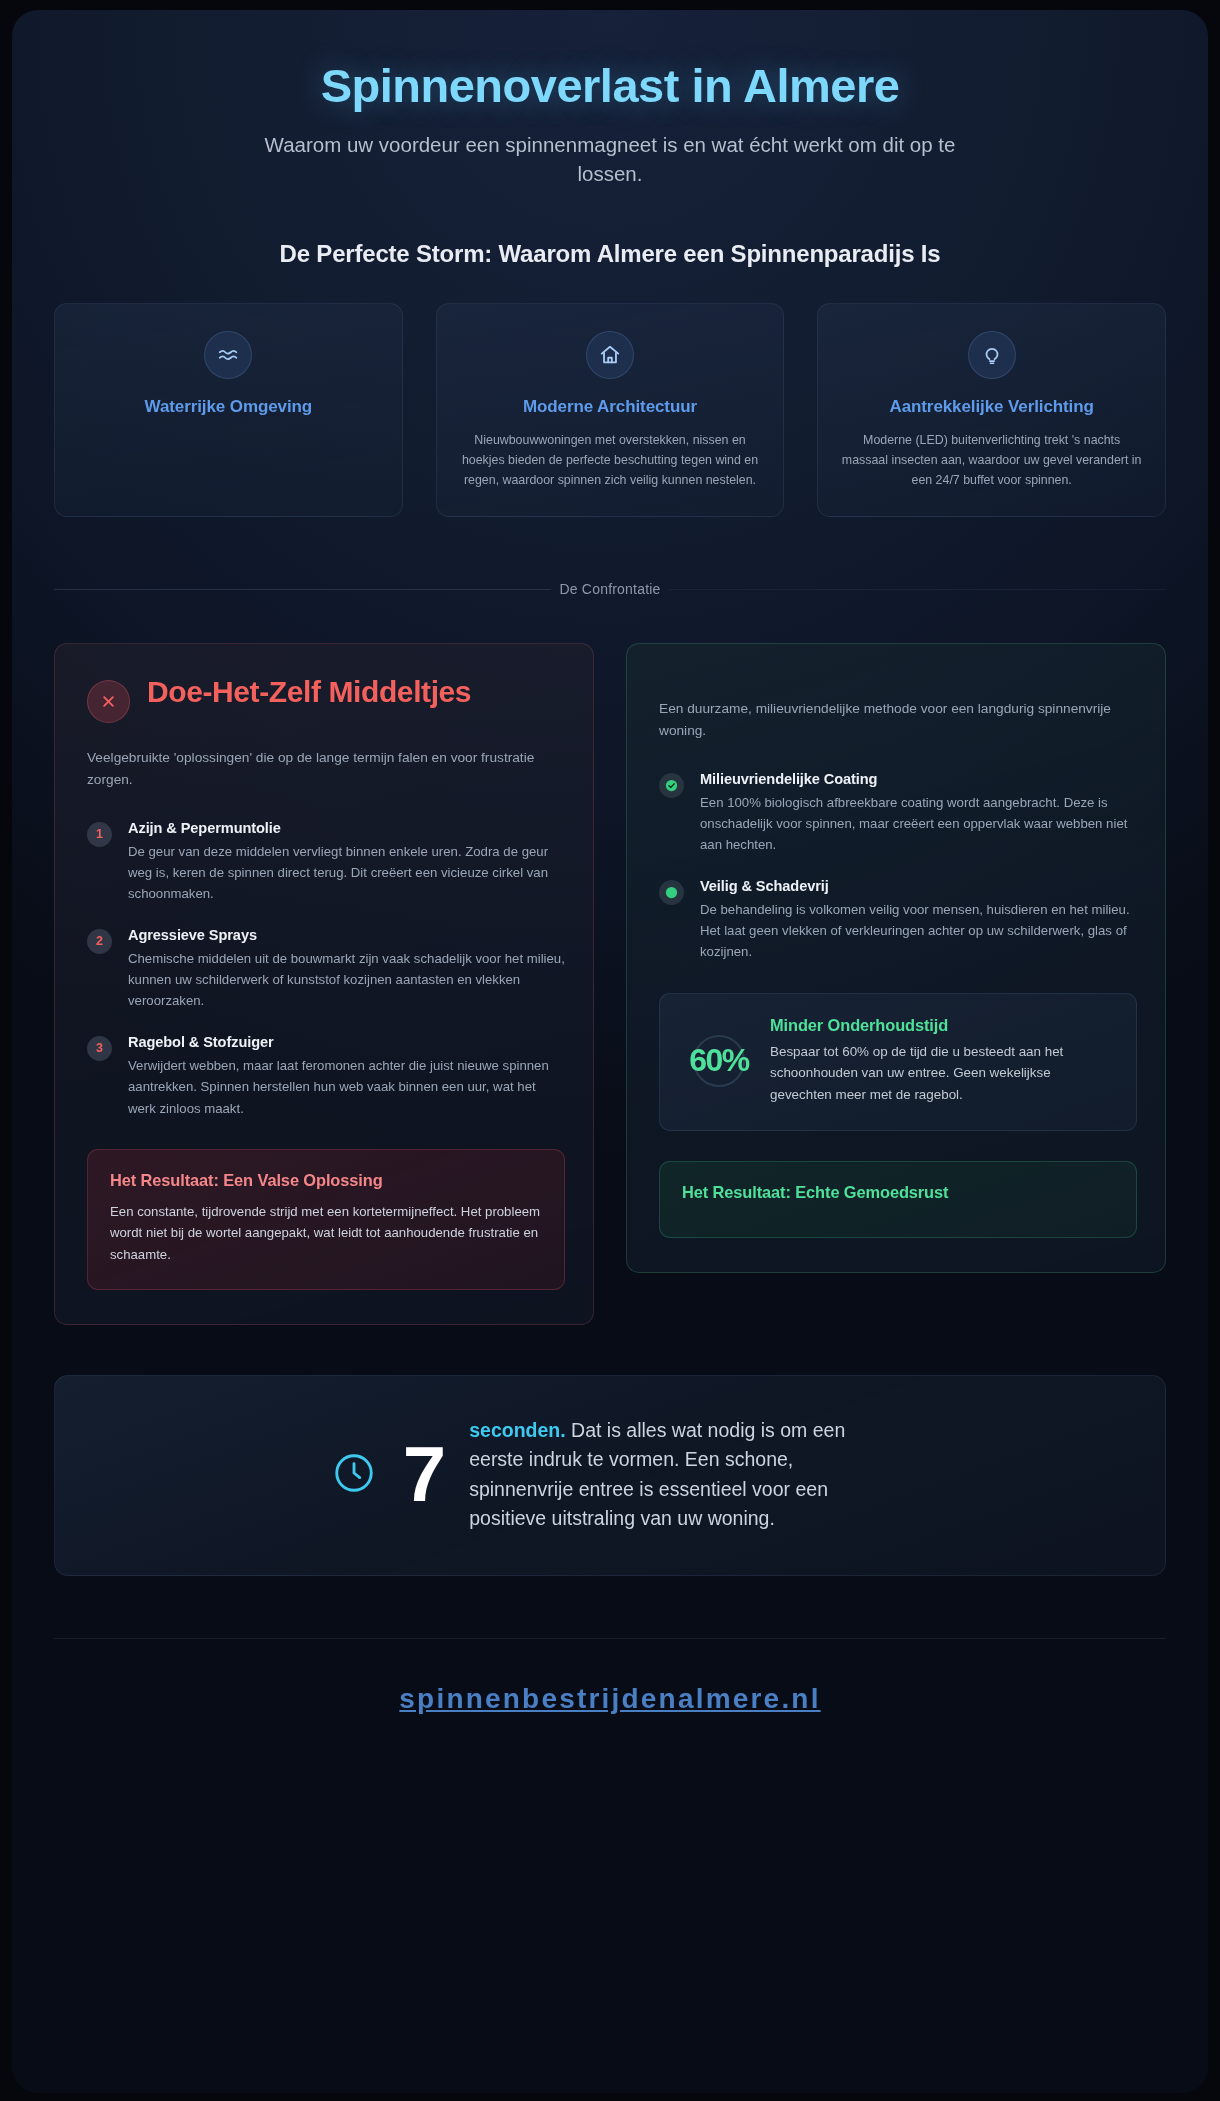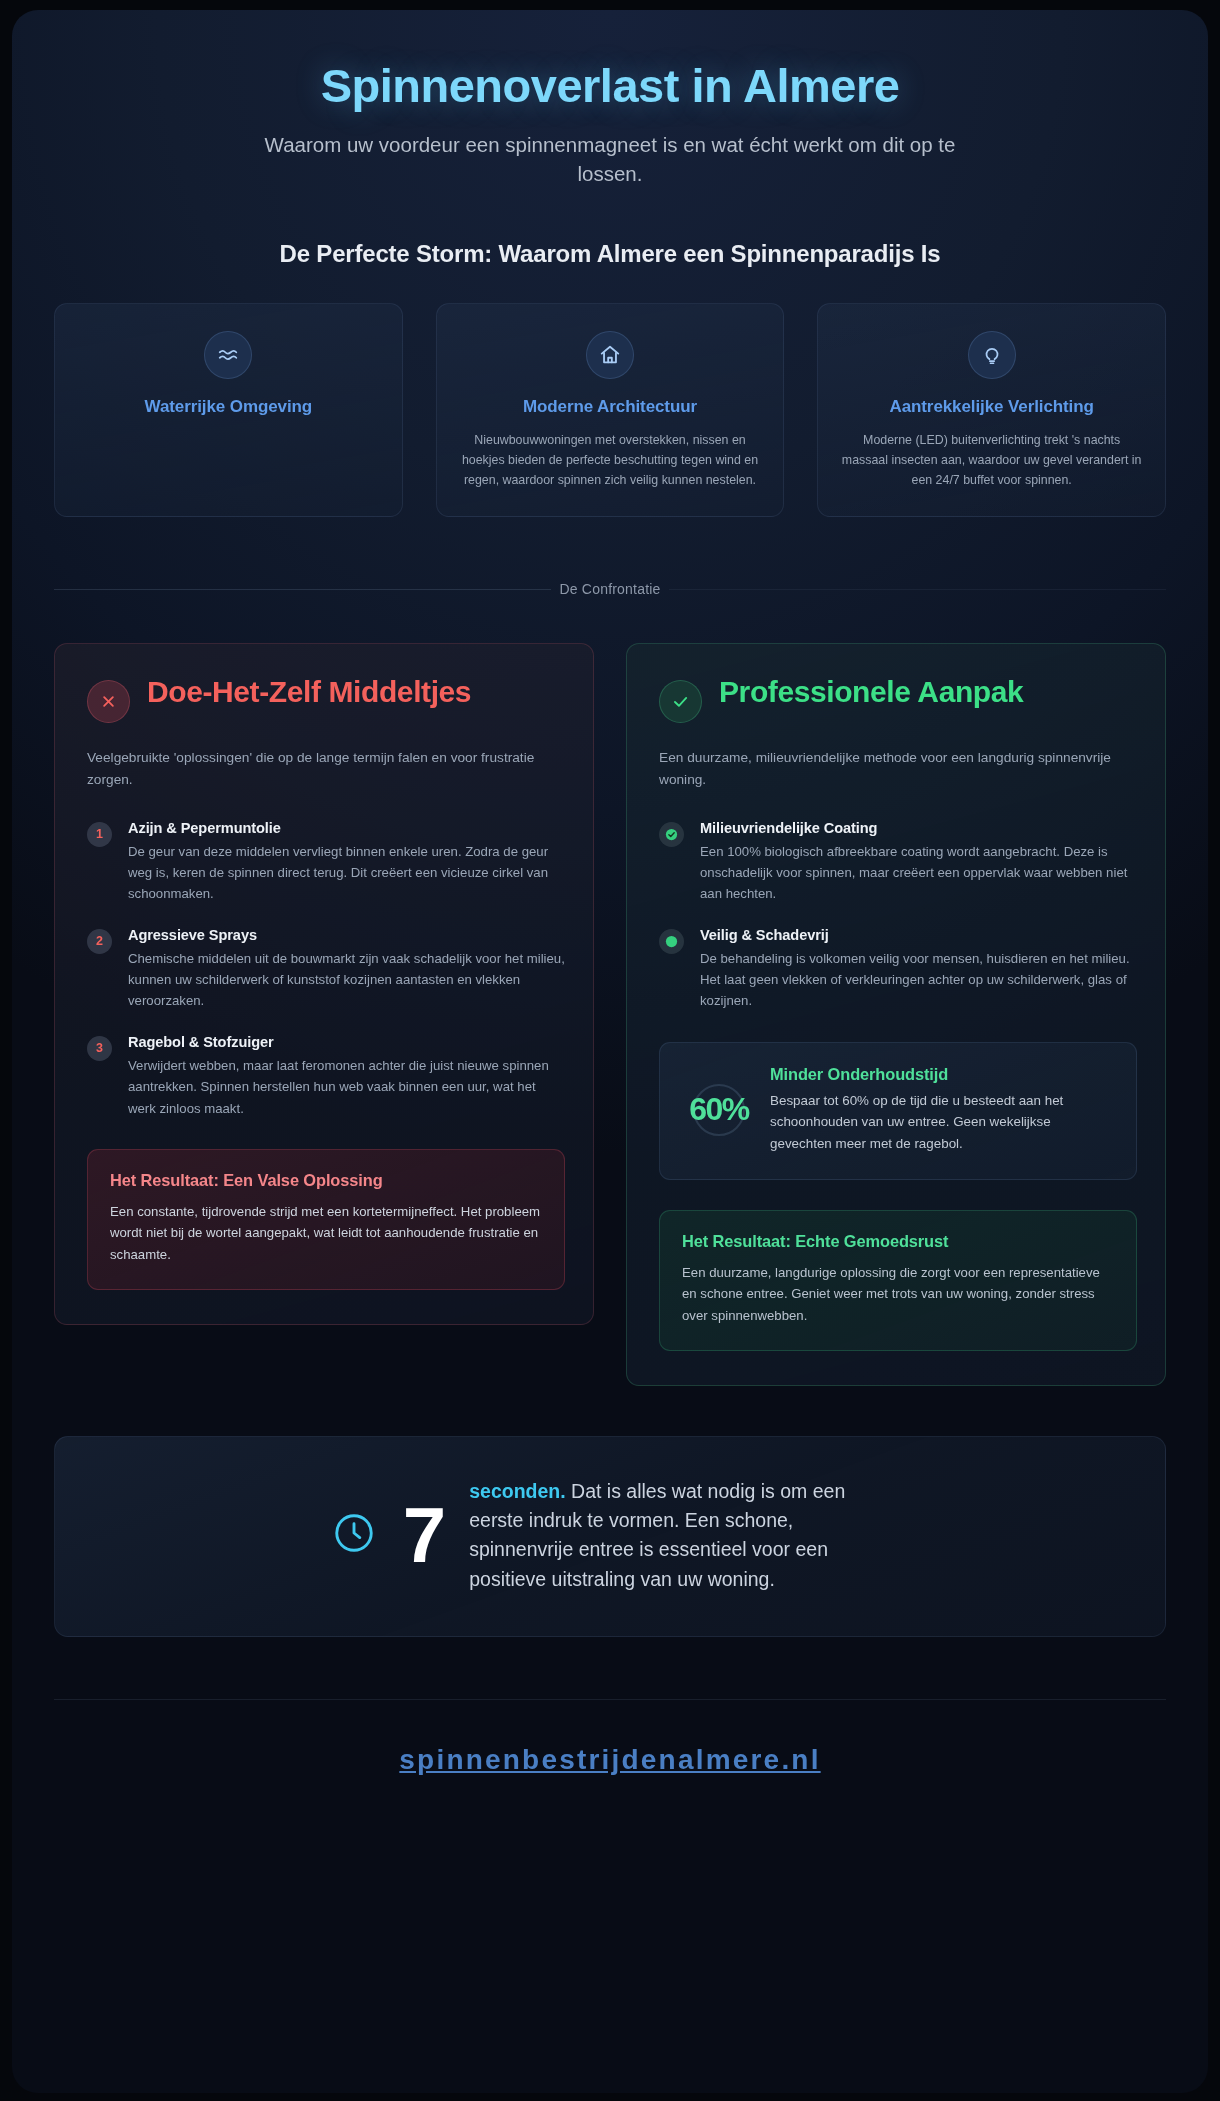--- a/index.html
+++ b/index.html
@@ -466,28 +466,20 @@
 
           </div>
 
           <div class="result-box red">
             <div class="result-title red">Het Resultaat: Een Valse Oplossing</div>
             <div class="result-desc">Een constante, tijdrovende strijd met een kortetermijneffect. Het probleem wordt niet bij de wortel aangepakt, wat leidt tot aanhoudende frustratie en schaamte.</div>
           </div>
         </div>
 
         <div class="cmp-card pro">
-          <div class="cmp-head">
-            <div class="cmp-badge green">
-              <svg width="19" height="19" viewBox="0 0 24 24" fill="none" stroke="#3ce087" stroke-width="2.3" stroke-linecap="round" stroke-linejoin="round">
-                <path d="M5 12.6 10 17.4 19.2 7.4"></path>
-              </svg>
-            </div>
-            <h3 class="cmp-title green">Professionele Aanpak</h3>
-          </div>
 
           <p class="cmp-lead">Een duurzame, milieuvriendelijke methode voor een langdurig spinnenvrije woning.</p>
 
           <div class="item-list">
 
             <div class="item">
               <div class="item-marker ok">
                 <svg width="15" height="15" viewBox="0 0 24 24">
                   <circle cx="12" cy="12" r="9" fill="#35d07f"></circle>
                   <path d="M7.8 12.3 10.8 15.2 16.3 9.2" fill="none" stroke="#14331f" stroke-width="2.2" stroke-linecap="round" stroke-linejoin="round"></path>
@@ -519,21 +511,20 @@
               <div class="stat-number">60%</div>
             </div>
             <div class="stat-text">
               <div class="stat-title">Minder Onderhoudstijd</div>
               <div class="stat-desc">Bespaar tot 60% op de tijd die u besteedt aan het schoonhouden van uw entree. Geen wekelijkse gevechten meer met de ragebol.</div>
             </div>
           </div>
 
           <div class="result-box green">
             <div class="result-title green">Het Resultaat: Echte Gemoedsrust</div>
-            <div class="result-desc green-variant">Een duurzame, langdurige oplossing die zorgt voor een representatieve en schone entree. Geniet weer met trots van uw woning, zonder stress over spinnenwebben.</div>
           </div>
         </div>
 
       </section>
 
       <section class="impression">
         <div class="clock-icon">
           <svg width="46" height="46" viewBox="0 0 24 24" fill="none" stroke="#3ec9f0" stroke-width="1.5" stroke-linecap="round" stroke-linejoin="round">
             <circle cx="12" cy="12" r="9"></circle>
             <path d="M12 7.2V12l3 2.4"></path>

